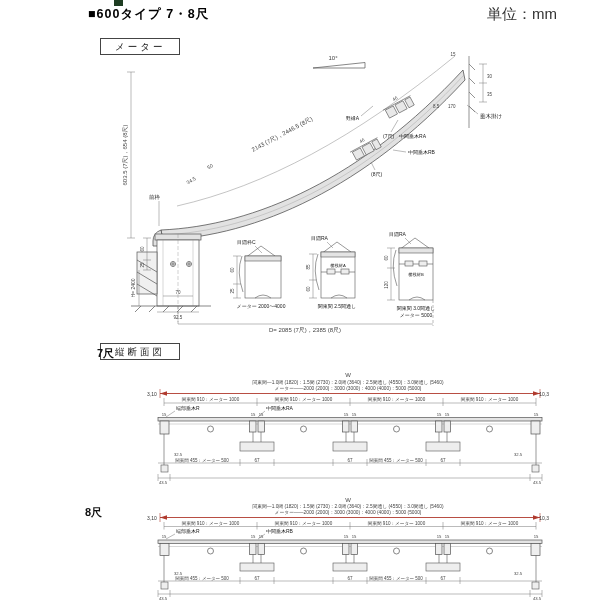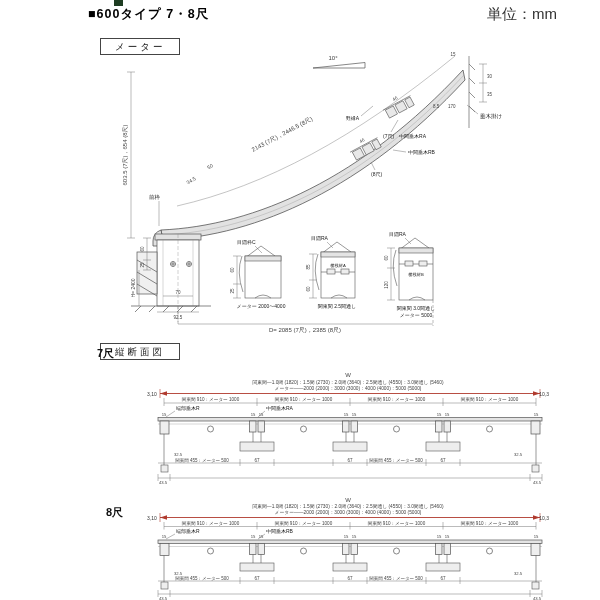--- a/index.html
+++ b/index.html
@@ -15,21 +15,21 @@
   #unit-note{left:487px;top:5px;font-size:15px;color:#333;}
   .section-box{
     border:1px solid #444;background:#fff;
     font-size:9.5px;letter-spacing:3px;color:#222;
     padding:2px 14px;line-height:11px;
   }
   #long-box{left:100px;top:38px;}
   #cross-box{left:100px;top:343px;}
   .size-label{font-size:11px;font-weight:bold;color:#111;}
   #label-7shaku{left:97px;top:346px;}
-  #label-8shaku{left:106px;top:505px;}
+  #label-8shaku{left:85px;top:505px;}
   svg text{fill:#333;}
   svg .dim{fill:#444;}
   svg .lbl{fill:#222;}
 </style>
 </head>
 <body>
 
 <div class="abs" id="page-marker"></div>
 <div class="abs" id="doc-title">■600タイプ 7・8尺</div>
 <div class="abs" id="unit-note">単位：mm</div>

